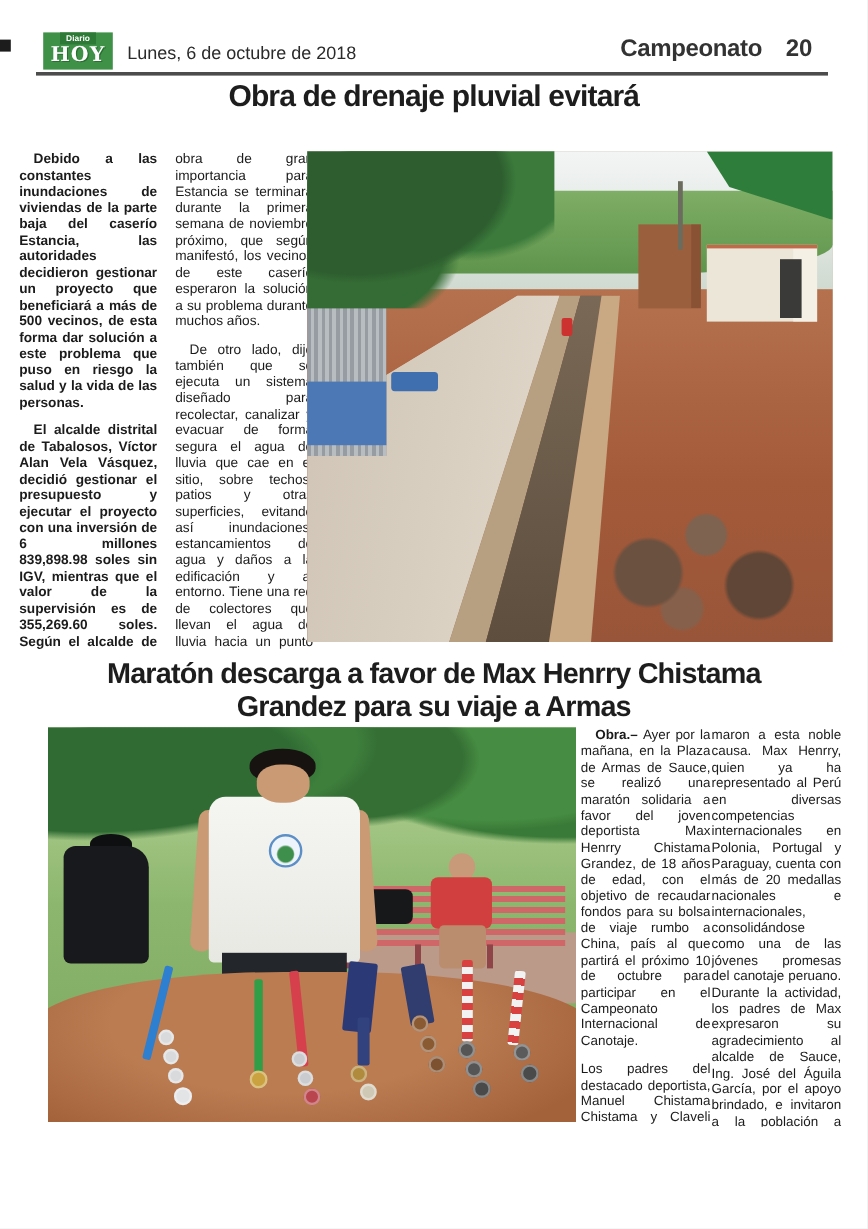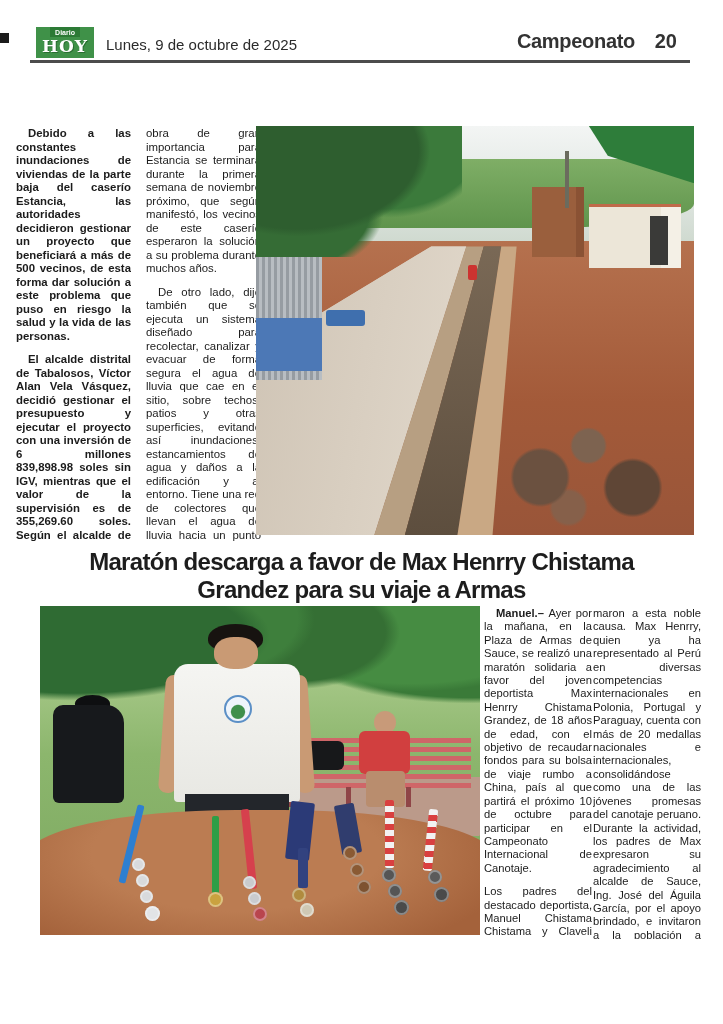--- a/index.html
+++ b/index.html
@@ -134,26 +134,27 @@
 </head>
 <body>
 
 <div class="page">
 
   <div class="abs artifact"></div>
   <div class="abs logo">
     <div class="logo-tab">Diario</div>
     <div class="logo-main">HOY</div>
   </div>
-  <div class="abs date">Lunes, 9 de octubre de 2025</div>
+  <div class="abs date">Lunes, 6 de octubre de 2018</div>
   <div class="abs section-label">Campeonato</div>
   <div class="abs page-number">20</div>
   <div class="abs header-rule"></div>
 
   <div class="abs headline h1-block">
+    <div>Obra de drenaje pluvial evitará</div>
   </div>
 
   <div class="abs col a1col1">
     <p class="jp indent">Debido a las constantes inundaciones de viviendas de la parte baja del caserío Estancia, las autoridades decidieron gestionar un proyecto que beneficiará a más de 500 vecinos, de esta forma dar solución a este problema que puso en riesgo la salud y la vida de las personas.</p>
     <p class="jp indent">El alcalde distrital de Tabalosos, Víctor Alan Vela Vásquez, decidió gestionar el presupuesto y ejecutar el proyecto con una inversión de 6 millones 839,898.98 soles sin IGV, mientras que el valor de la supervisión es de 355,269.60 soles. Según el alcalde de Tabalosos, el presupuesto proviene del ministerio de Vivienda y Construcción, y cuya</p>
   </div>
   <div class="abs col a1col2">
     <p class="jp">obra de gran importancia para Estancia se terminará durante la primera semana de noviembre próximo, que según manifestó, los vecinos de este caserío esperaron la solución a su problema durante muchos años.</p>
     <p class="jp indent">De otro lado, dijo también que se ejecuta un sistema diseñado para recolectar, canalizar y evacuar de forma segura el agua de lluvia que cae en el sitio, sobre techos, patios y otras superficies, evitando así inundaciones, estancamientos de agua y daños a la edificación y al entorno. Tiene una red de colectores que llevan el agua de lluvia hacia un punto de descarga final.</p>
   </div>
@@ -232,21 +233,21 @@
     <div class="medal" style="left:342px;top:262px;width:14px;height:14px;background:#555555;"></div>
     <div class="medal" style="left:348px;top:278px;width:14px;height:14px;background:#555555;"></div>
     <div class="medal" style="left:354px;top:294px;width:15px;height:15px;background:#4a4a4a;"></div>
 
     <div class="ribbon" style="left:386px;top:203px;width:9px;height:62px;background:repeating-linear-gradient(#f2f2f2 0 6px,#d94040 6px 12px);transform:rotate(6deg);"></div>
     <div class="medal" style="left:388px;top:264px;width:14px;height:14px;background:#5b5b5b;"></div>
     <div class="medal" style="left:394px;top:281px;width:15px;height:15px;background:#4a4a4a;"></div>
   </div>
 
   <div class="abs col a2col1">
-    <p class="jp indent"><b>Manuel.– </b><span>Ayer por la mañana, en la Plaza de Armas de Sauce, se realizó una maratón solidaria a favor del joven deportista Max Henrry Chistama Grandez, de 18 años de edad, con el objetivo de recaudar fondos para su bolsa de viaje rumbo a China, país al que partirá el próximo 10 de octubre para participar en el Campeonato Internacional de Canotaje.</span></p>
+    <p class="jp indent"><b>Obra.– </b><span>Ayer por la mañana, en la Plaza de Armas de Sauce, se realizó una maratón solidaria a favor del joven deportista Max Henrry Chistama Grandez, de 18 años de edad, con el objetivo de recaudar fondos para su bolsa de viaje rumbo a China, país al que partirá el próximo 10 de octubre para participar en el Campeonato Internacional de Canotaje.</span></p>
     <p class="jp">Los padres del destacado deportista, Manuel Chistama Chistama y Claveli Grandez Puyo, estuvieron presentes junto a su hijo y contaron con el apoyo del profesor Percy Moreno Álvarez, así como de vecinos, amigos y autoridades locales que se su-</p>
   </div>
   <div class="abs col a2col2">
     <p class="jp">maron a esta noble causa. Max Henrry, quien ya ha representado al Perú en diversas competencias internacionales en Polonia, Portugal y Paraguay, cuenta con más de 20 medallas nacionales e internacionales, consolidándose como una de las jóvenes promesas del canotaje peruano. Durante la actividad, los padres de Max expresaron su agradecimiento al alcalde de Sauce, Ing. José del Águila García, por el apoyo brindado, e invitaron a la población a seguir colaborando para que su hijo pueda cumplir el sueño de representar al Perú y, especialmente, a su querido distrito de Sauce en esta nueva competencia internacional.</p>
 
   </div>
 
 
 </div>
 

